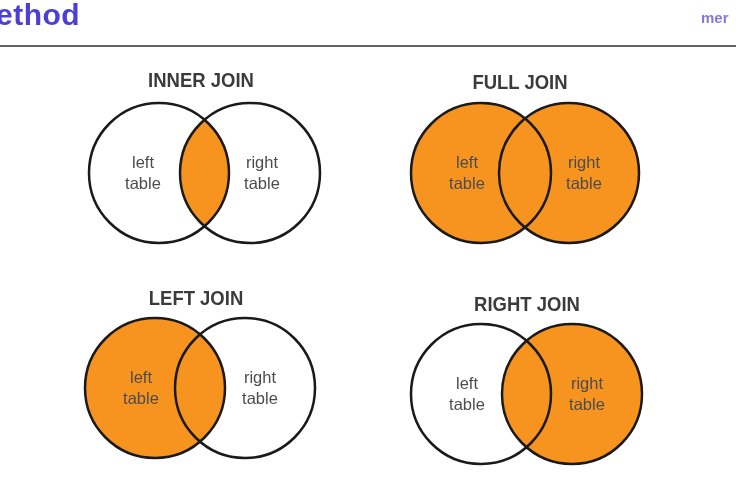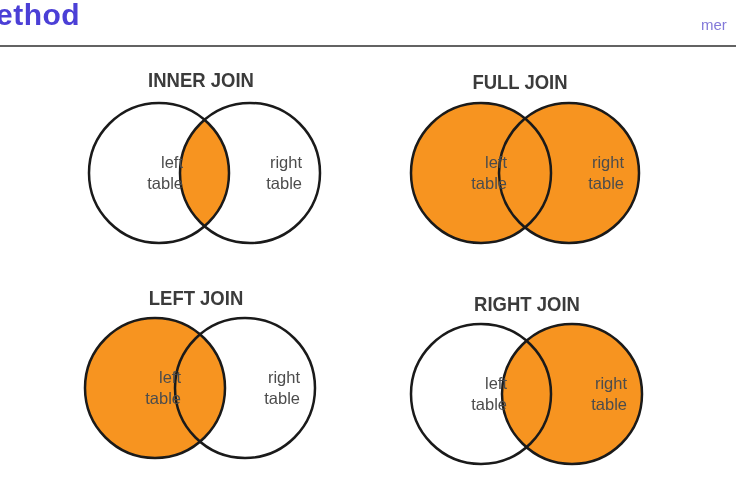--- a/index.html
+++ b/index.html
@@ -13,43 +13,43 @@
   .page { position: absolute; inset: 0; width: 736px; height: 497px; margin-top: 8px; }
 
   .page-title {
     position: absolute; left: -4px; top: -10px;
     font-size: 30px; font-weight: 700;
     color: var(--title-purple, #4B3FD6);
     letter-spacing: 0.5px;
     white-space: nowrap;
   }
   .top-right-link {
-    position: absolute; left: 701px; top: 8px;
-    font-size: 15px; font-weight: 400;
+    position: absolute; left: 701px; top: 1px;
+    font-size: 15px; font-weight: 700;
     color: var(--link-purple, #8379D9);
     white-space: nowrap;
     cursor: pointer;
   }
   .divider {
     position: absolute; left: 0; top: 37px; width: 736px; height: 0;
     border-top: 2px solid var(--divider-gray, #636363);
   }
 
   .join-title {
     position: absolute; width: 200px;
     text-align: center;
     font-size: 21px; font-weight: 700;
     color: var(--join-title-color, #3B3B3B);
     transform: scaleX(0.88);
     white-space: nowrap;
   }
   .venn-svg { position: absolute; }
   .venn-label {
     position: absolute; width: 80px;
-    text-align: right;
+    text-align: center;
     font-size: 16.5px; line-height: 21px;
     color: var(--diagram-text, #4C4C4C);
     white-space: pre-line;
   }
 
   
   #t-inner { left: 101px; top: 60px; }
   #t-full  { left: 420px; top: 62px; }
   #t-left  { left: 96px;  top: 278px; }
   #t-right { left: 427px; top: 284px; }

